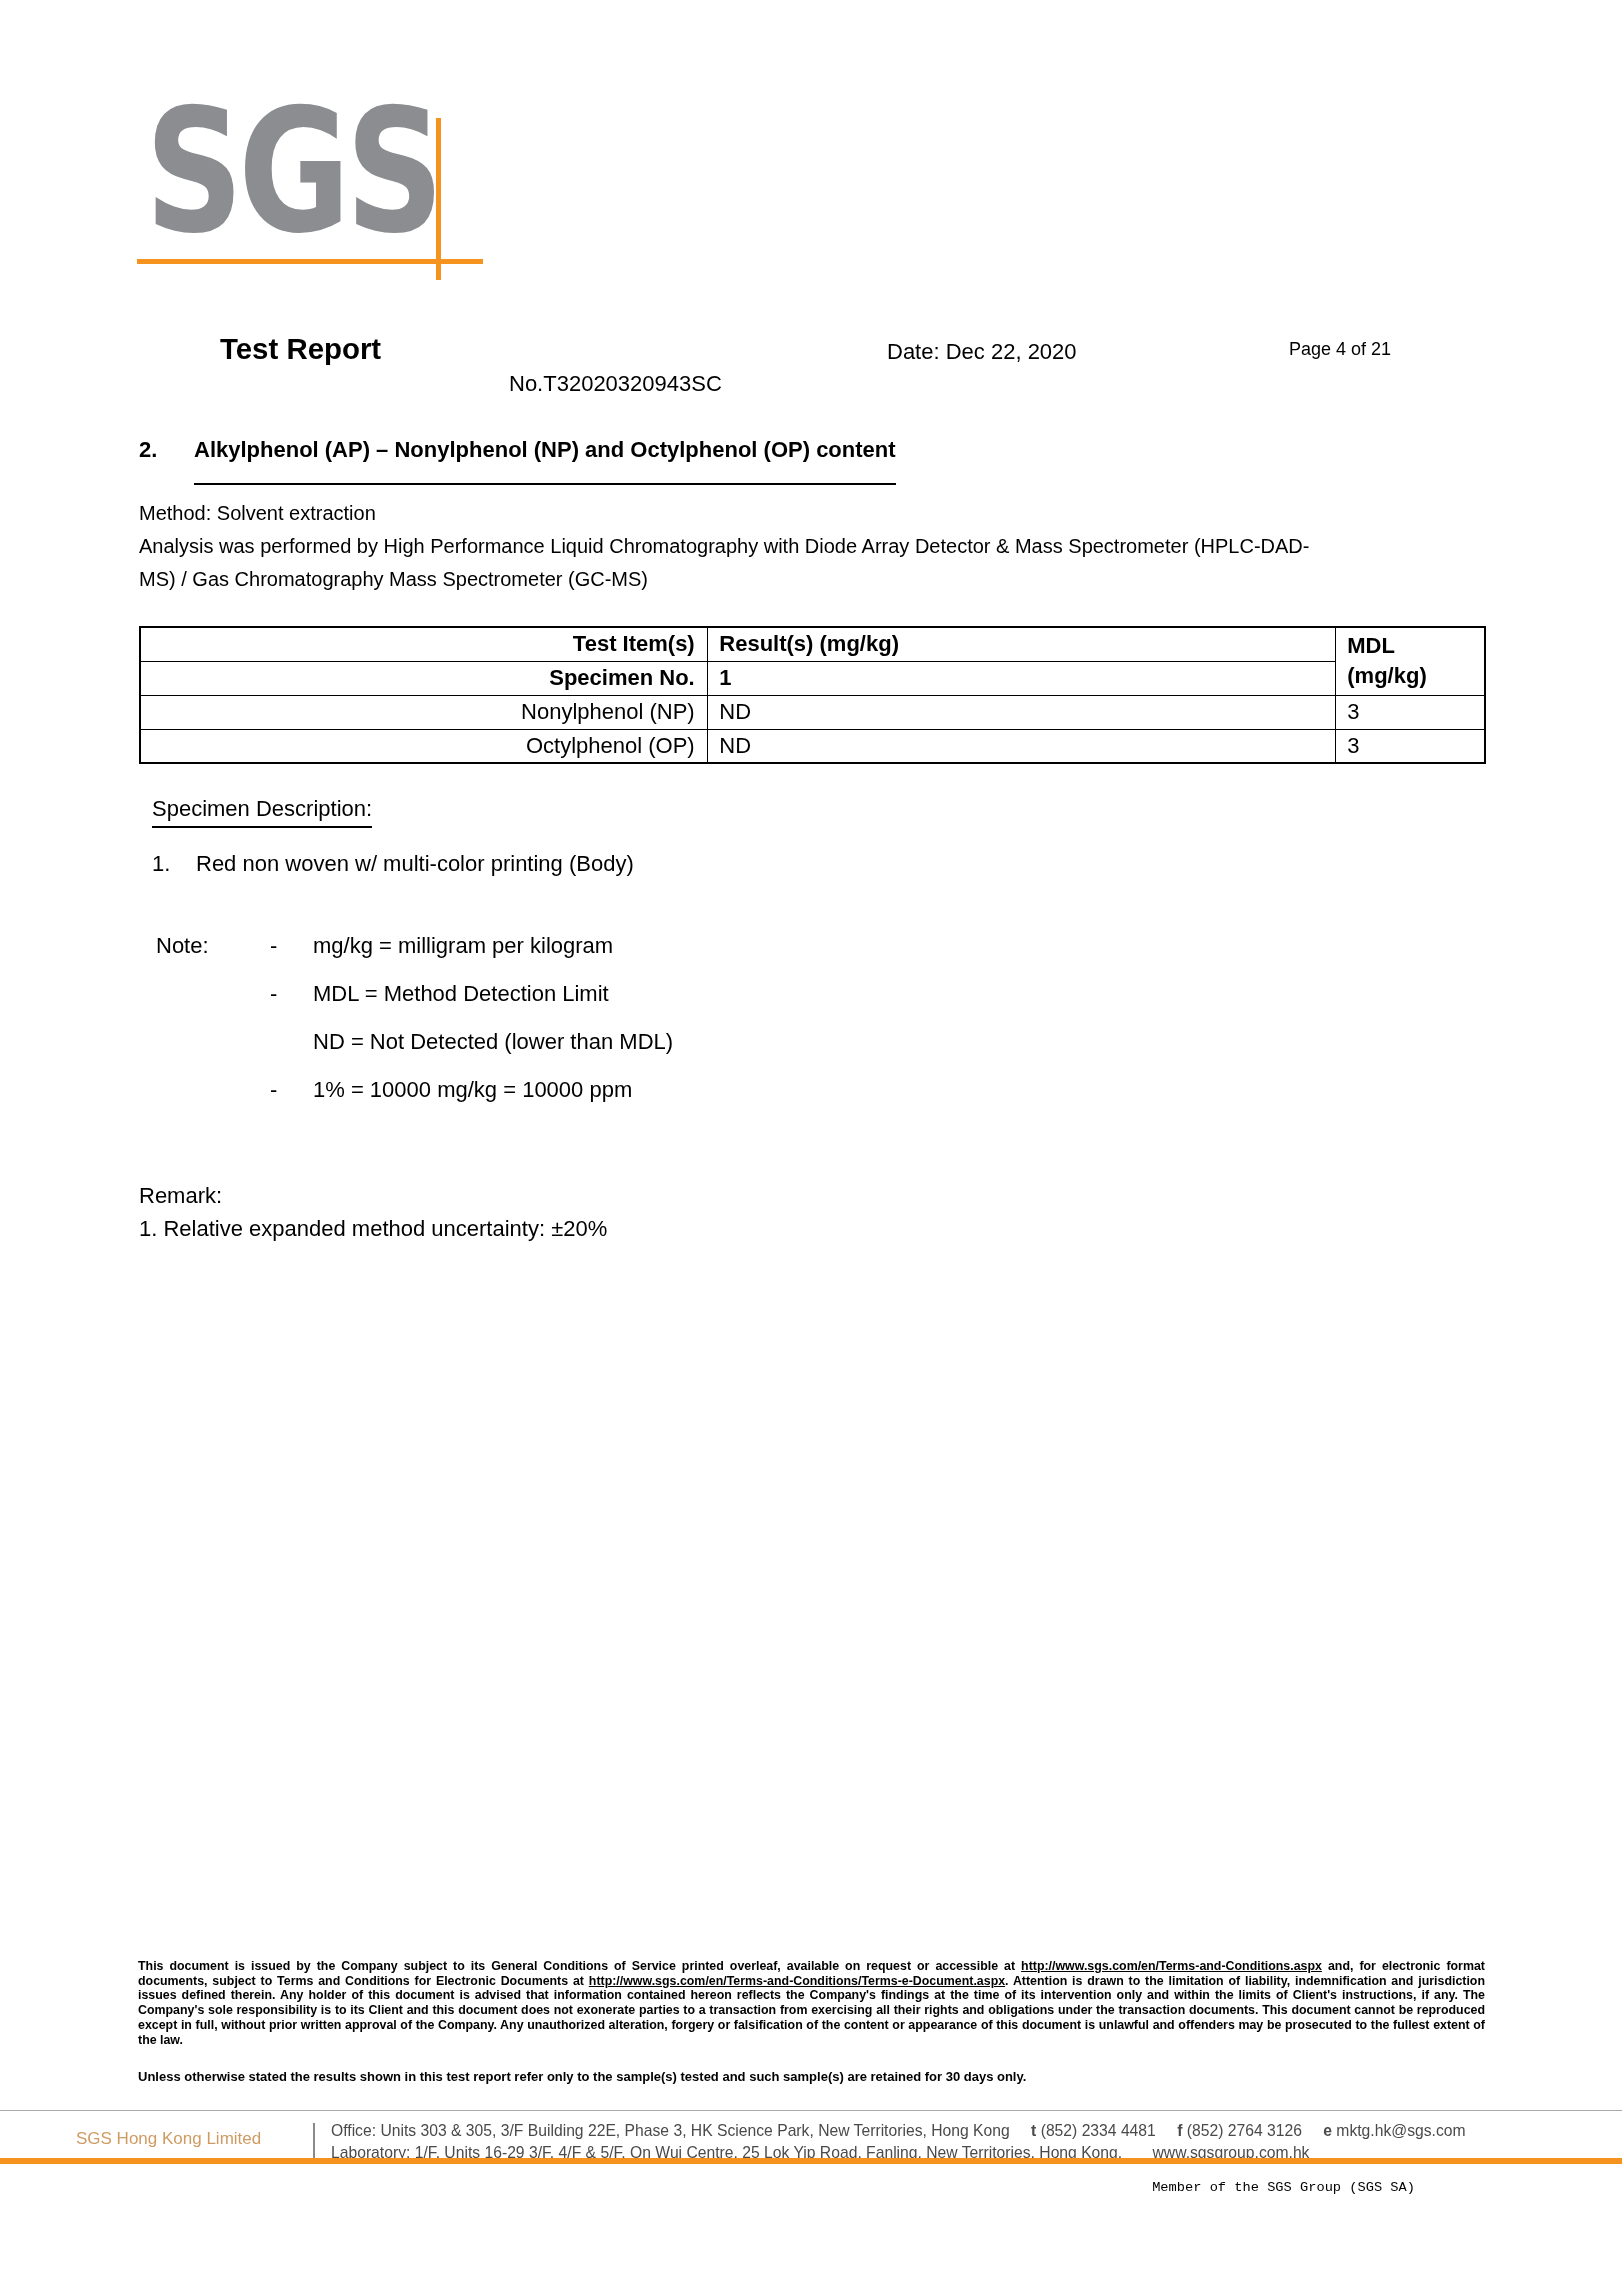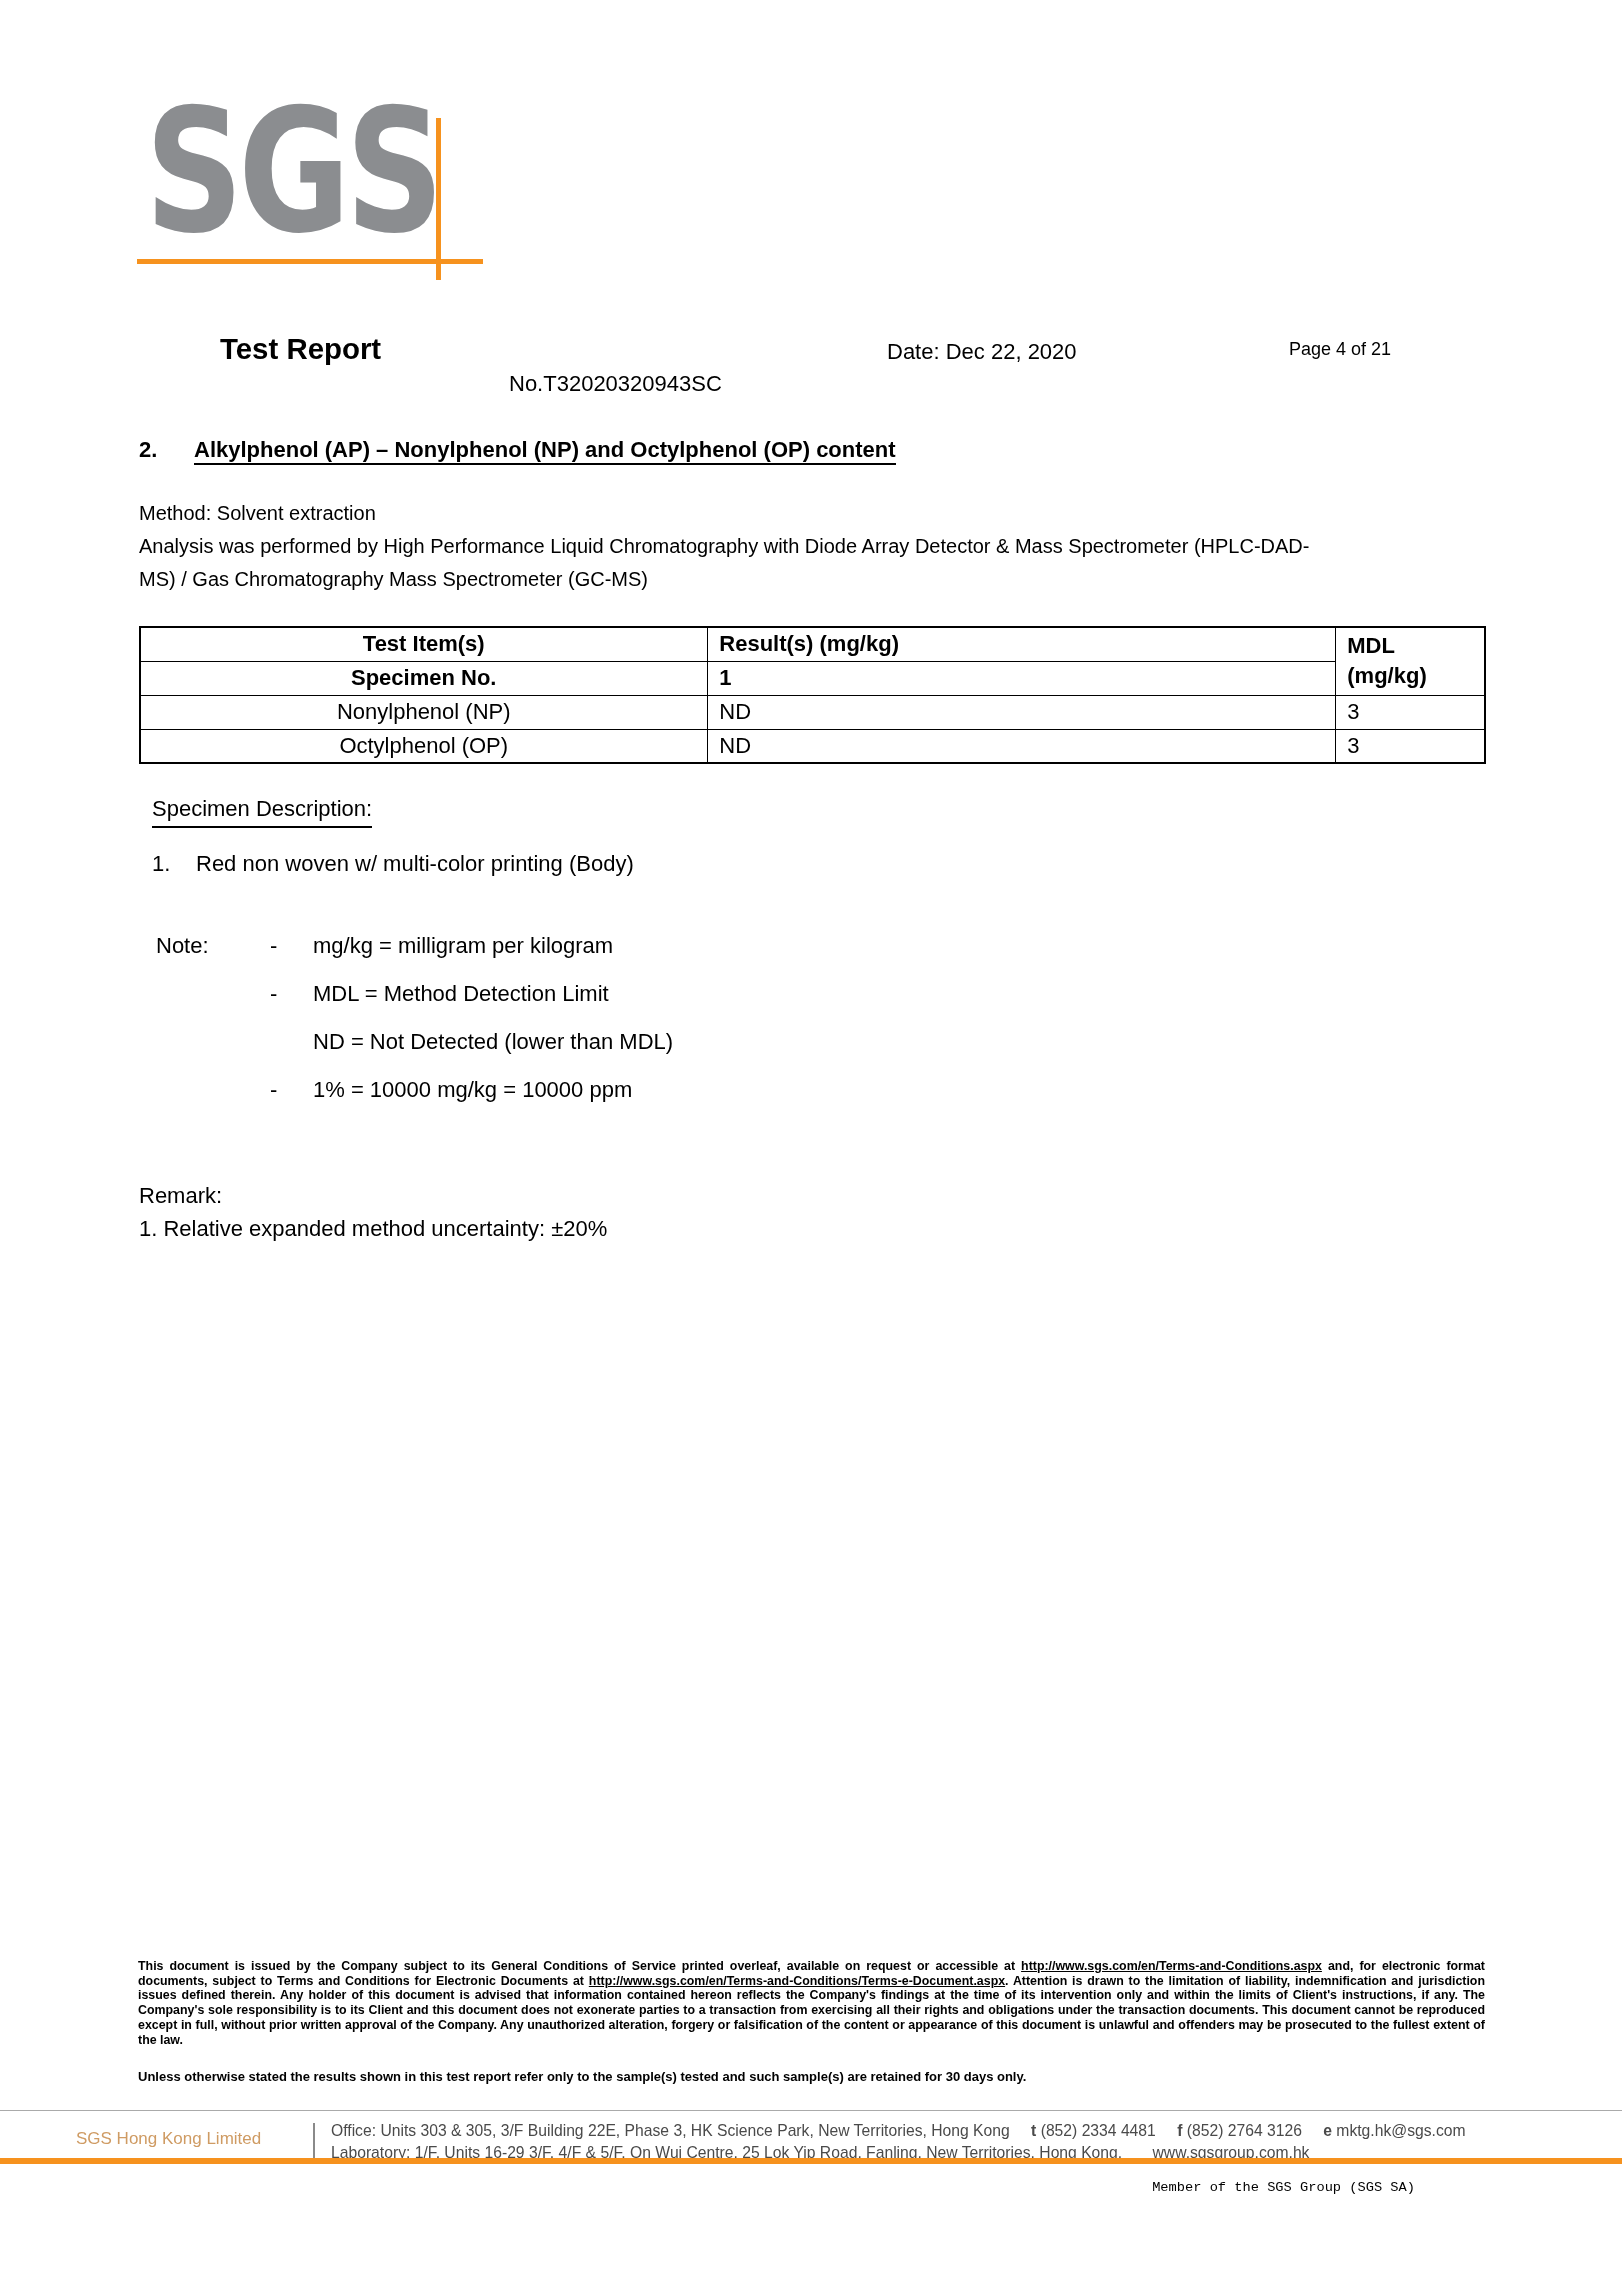--- a/index.html
+++ b/index.html
@@ -31,39 +31,39 @@
 
   
   .hdr-title { left:220px; top:332px; font-size:29.4px; font-weight:bold; }
   .hdr-no    { left:509px;  top:339px; font-size:22px;margin-top:32px; }
   .hdr-date  { left:887px; top:339px; font-size:22px; }
   .hdr-page  { left:1289px; top:339px; font-size:18px; }
 
   
   .section-heading { left:139px; top:437px; font-size:22px; font-weight:bold; white-space:nowrap; }
   .sec-num { display:inline-block; width:55px; }
-  .sec-title { border-bottom:2px solid #000; padding-bottom:1px; }
+  .sec-title { border-bottom:2px solid #000; padding-bottom:21px; }
 
   
   .method { left:139px; top:497px; width:1184px; font-size:20px; line-height:33px; }
 
   
   .results-table-wrap { left:139px; top:626px; }
   table.results { border-collapse:collapse; table-layout:fixed; width:1344px; }
   table.results td {
     border:1.3px solid #000;
     font-size:22px;
     height:34px;
     padding:0.7px 11.8px;
     text-align:left;
     vertical-align:middle;
     line-height:30px;
   }
   table.results { border:2.6px solid #000; }
-  table.results td.left { text-align:center; }
+  table.results td.left { text-align:right; }
   table.results td.b { font-weight:bold; }
   td.mdl-cell div { line-height:30px; }
 
   
   .specimen-heading { left:152px; top:796px; font-size:22px; }
   .specimen-heading span { border-bottom:2px solid #000; padding-bottom:5px; }
   .specimen-item { left:152px; top:851px; font-size:22px; }
   .spec-num { display:inline-block; width:44px; }
 
   

